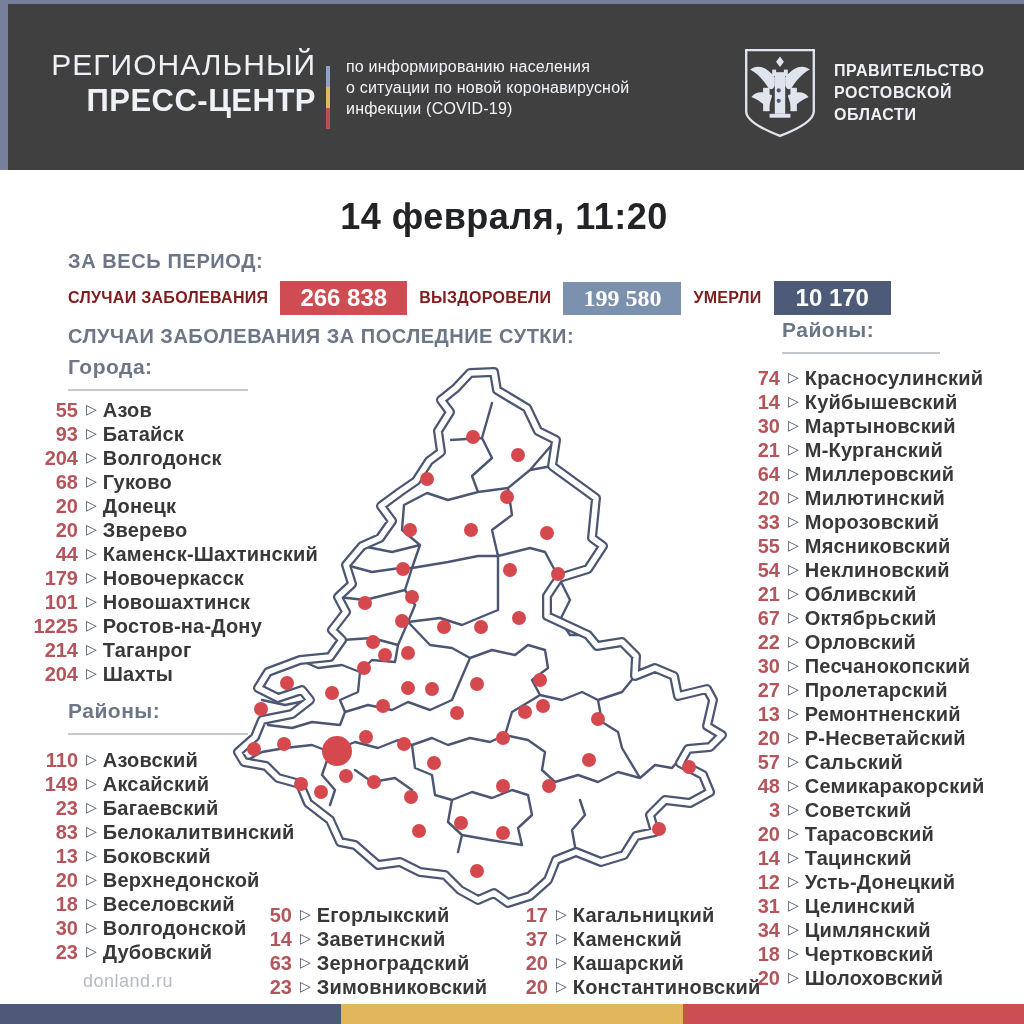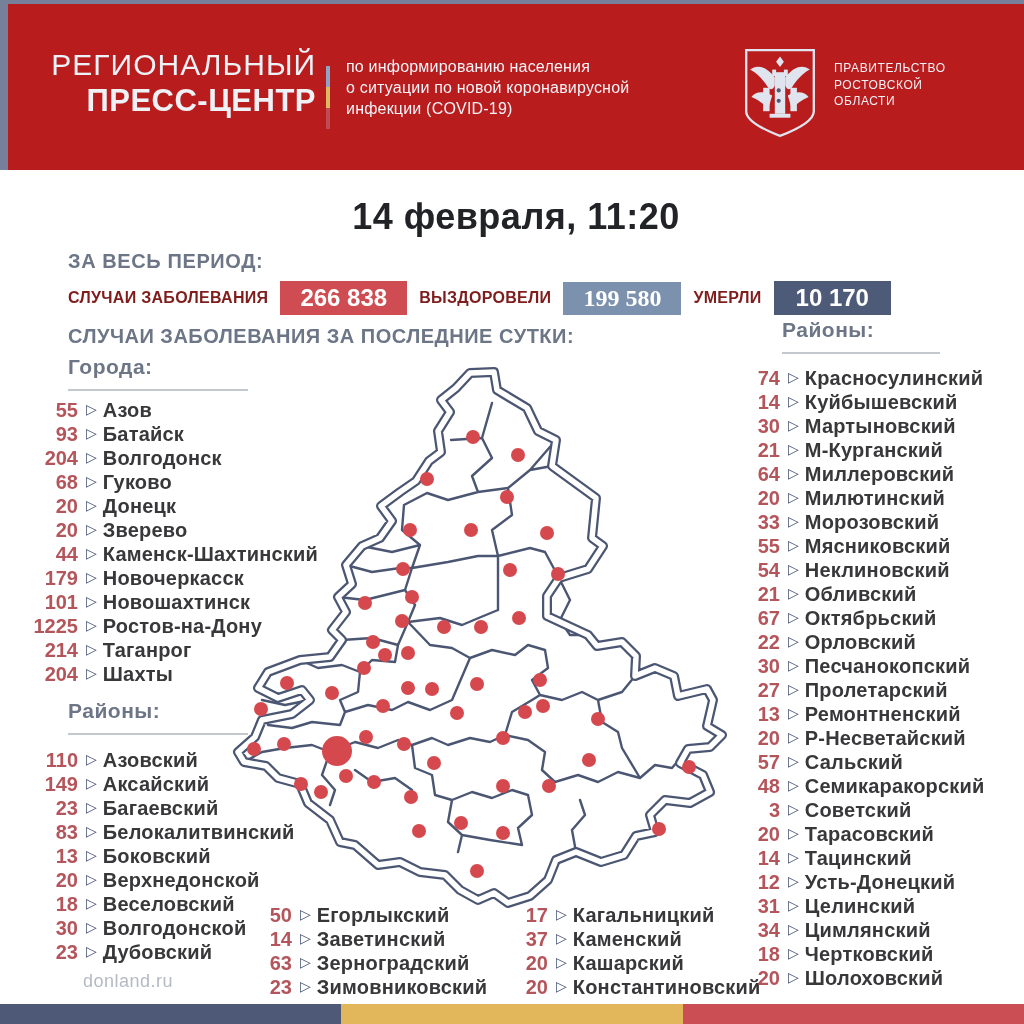--- a/index.html
+++ b/index.html
@@ -8,24 +8,24 @@
 
   
   #header{position:absolute;left:0;top:0;width:1024px;height:170px;background:#4e5977;border-left:8px solid #76809a;border-top:4px solid #76809a}
   .brand{position:absolute;left:40px;top:44px;width:268px;text-align:right;color:#eef1f6;line-height:1.15}
   .brand .b1{font-size:30px;font-weight:400;letter-spacing:1px}
   .brand .b2{font-size:31px;font-weight:700;letter-spacing:.5px}
   #flag-divider{position:absolute;left:318px;top:62px;width:4px;height:63px;display:flex;flex-direction:column}
   #flag-divider span{flex:1}
   .hdr-mid{position:absolute;left:338px;top:52px;width:350px;color:#f1f4f9;font-size:16px;font-weight:400;line-height:1.32;white-space:pre-line;letter-spacing:.2px}
   .arms{position:absolute;left:733px;top:42px}
-  .gov{position:absolute;left:826px;top:56px;color:#eef1f6;font-size:12px;font-weight:400;line-height:1.38;letter-spacing:.6px;white-space:pre-line}
+  .gov{position:absolute;left:826px;top:56px;color:#eef1f6;font-size:16px;font-weight:700;line-height:1.38;letter-spacing:.6px;white-space:pre-line}
 
   
-  #main-title{position:absolute;left:12px;top:196px;width:1008px;text-align:center;font-size:36px;font-weight:700;color:#222326;letter-spacing:.5px}
+  #main-title{position:absolute;left:0;top:196px;width:1008px;text-align:center;font-size:36px;font-weight:700;color:#222326;letter-spacing:.5px}
   #period-label{position:absolute;left:68px;top:250px;font-size:20px;font-weight:700;color:#6d7687;letter-spacing:.6px}
   #totals-row{position:absolute;left:68px;top:281px;display:flex;align-items:center;gap:12px;white-space:nowrap}
   #totals-row .tlabel{font-size:16px;font-weight:700;color:#7f1d1d;letter-spacing:.3px}
   .badge{color:#fff;font-weight:700;font-size:24px;padding:3px 20px}
   .badge.wide{padding:3px 22px}
   #daily-label{position:absolute;left:68px;top:325px;font-size:20px;font-weight:700;color:#6d7687;letter-spacing:.5px}
 
   
   .list-hdr{position:absolute;font-size:21px;font-weight:700;color:#6d7687;letter-spacing:.5px}
   .hr{position:absolute;height:1.5px;background:#c3c7ce}
@@ -45,21 +45,21 @@
   #map-wrap{position:absolute;left:230px;top:355px;width:500px;height:570px}
 
   
   #site-link{position:absolute;left:83px;top:971px;font-size:18px;color:#b4bac3;letter-spacing:.5px}
   #footer-stripe{position:absolute;left:0;bottom:0;width:1024px;height:20px;display:flex}
   #footer-stripe span{flex:1;height:100%}
 </style>
 </head>
 <body>
 
-<div id="header" style="background: #b91c1c;">
+<div id="header" style="background: #404040;">
   <div class="brand">
     <div class="b1">РЕГИОНАЛЬНЫЙ</div>
     <div class="b2">ПРЕСС-ЦЕНТР</div>
   </div>
   <div id="flag-divider">
     <span style="background: rgb(143, 163, 200);"></span>
     <span style="background: rgb(220, 184, 94);"></span>
     <span style="background: rgb(191, 75, 85);"></span>
   </div>
   <div class="hdr-mid">по информированию населения

